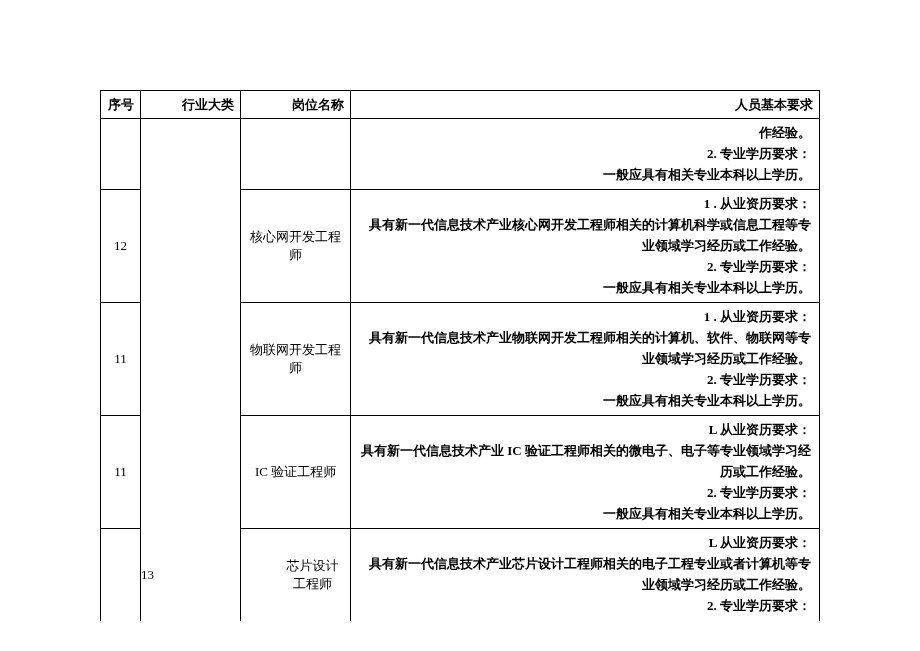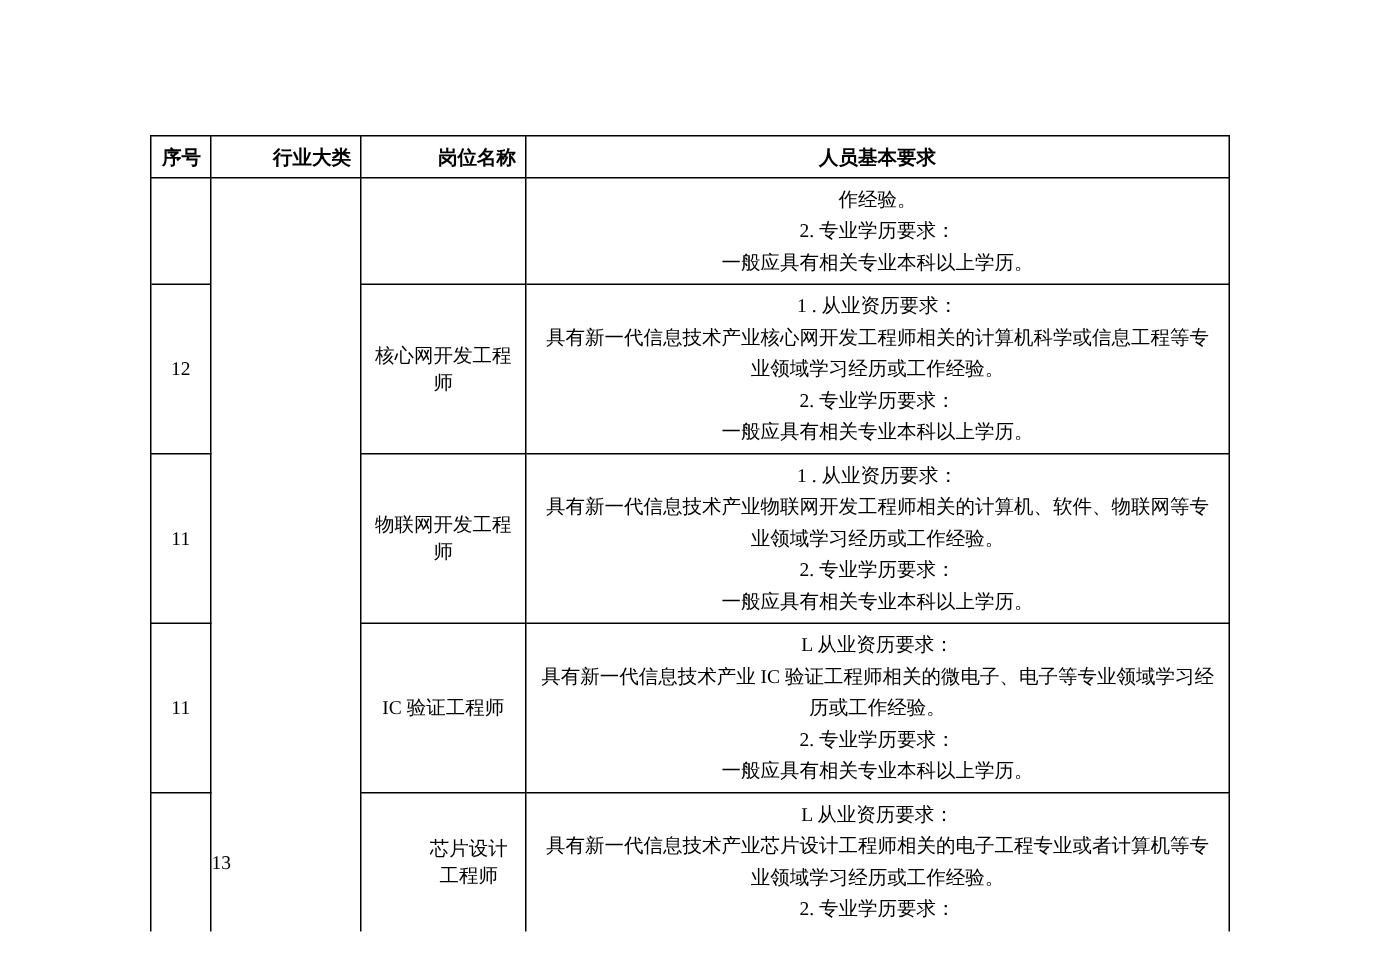--- a/index.html
+++ b/index.html
@@ -37,25 +37,26 @@
     .col-cat {
       width: 100px;
       text-align: right;
     }
     .col-pos {
       width: 110px;
       text-align: right;
     }
     .col-req {
       width: auto;
-      text-align: center;
+      text-align: right;
     }
     td.col-req {
       padding: 4px 8px;
       line-height: 1.6;
+      font-weight: bold;
     }
     td.col-seq, td.col-pos, td.col-cat {
       text-align: center;
     }
     .no-bottom-border {
       border-bottom: none;
       padding-left: 40px;
     }
   </style>
 </head>

